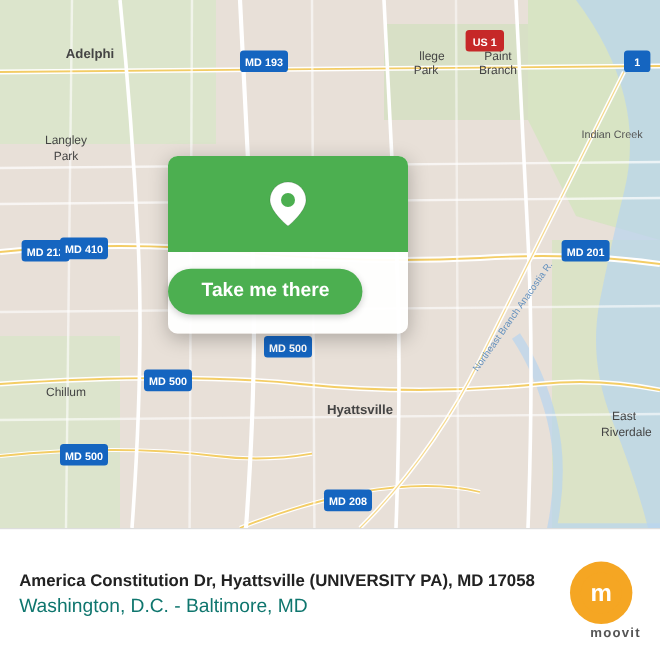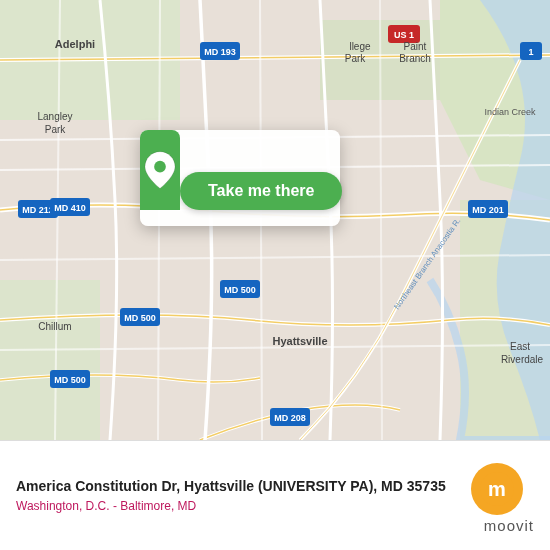--- a/index.html
+++ b/index.html
@@ -38,22 +38,22 @@
     
     .overlay-card {
       position: absolute;
       top: 130px;
       left: 140px;
       width: 200px;
       background: rgba(255,255,255,0.95);
       border-radius: 8px;
       box-shadow: 0 4px 16px rgba(0,0,0,0.25);
       display: flex;
-      flex-direction: row;
-      align-items: flex-end;
+      flex-direction: column;
+      align-items: flex-start;
       padding-bottom: 16px;
     }
 
     .marker-area {
       width: 100%;
       height: 80px;
       background: #4caf50;
       border-radius: 8px 8px 0 0;
       display: flex;
       align-items: center;
@@ -119,42 +119,42 @@
       display: flex;
       align-items: center;
       justify-content: center;
       color: white;
       font-size: 22px;
       font-weight: bold;
       margin-bottom: 2px;
     }
 
     .moovit-text {
-      font-size: 15px;
+      font-size: 11px;
       color: #555;
-      font-weight: normal;
+      font-weight: bold;
       letter-spacing: 1px;
       padding-left: 24px;
     }
 
     .address-block {
       flex: 1;
       padding-right: 80px;
     }
 
     .address-main {
       font-size: 14px;
       font-weight: bold;
       color: #222;
       line-height: 1.3;
     }
 
     .address-sub {
-      font-size: 12px;
-      color: #be185d;
+      font-size: 16px;
+      color: #0f766e;
       margin-top: 4px;
       line-height: 1.3;
     }
 
     
     .osm-attr {
       position: absolute;
       bottom: 116px;
       left: 4px;
       font-size: 9px;
@@ -271,21 +271,21 @@
         </svg>
       </div>
     </div>
     <button class="take-me-btn">Take me there</button>
   </div>
 
 </div>
 
 <div id="bottom-bar">
   <div class="address-block">
-    <div class="address-main">America Constitution Dr, Hyattsville (UNIVERSITY PA), MD 35735</div>
+    <div class="address-main">America Constitution Dr, Hyattsville (UNIVERSITY PA), MD 17058</div>
     <div class="address-sub">Washington, D.C. - Baltimore, MD</div>
   </div>
 
   <div class="moovit-logo">
     <div class="moovit-icon">
       <svg width="34" height="34" viewBox="0 0 34 34" xmlns="http://www.w3.org/2000/svg">
         <circle cx="17" cy="17" r="17" fill="#f5a623"></circle>
         <text x="17" y="24" text-anchor="middle" fill="white" font-size="20" font-weight="bold" font-family="Arial">m</text>
       </svg>
     </div>

